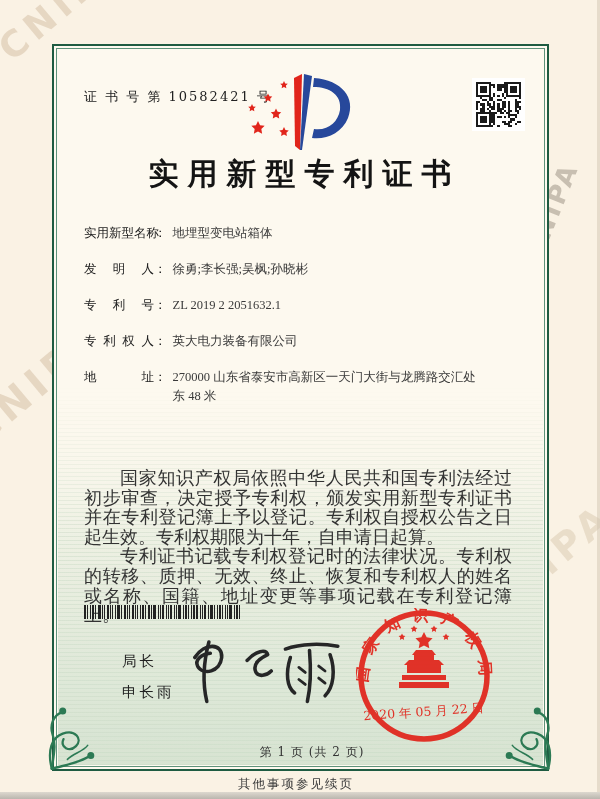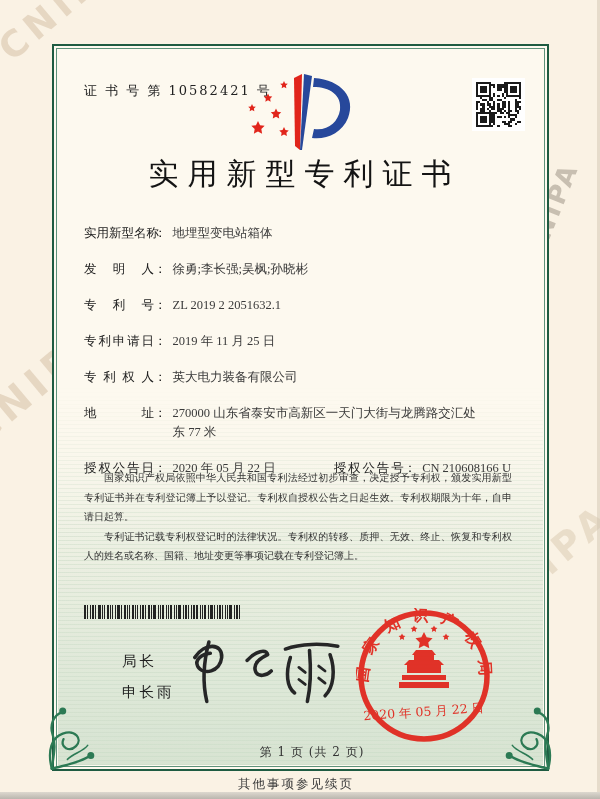--- a/index.html
+++ b/index.html
@@ -42,50 +42,50 @@
             mask-image:linear-gradient(to bottom, transparent, #000 40%);
     pointer-events:none;
   }
   
   .corner { position:absolute; width:78px; height:80px; }
   .corner.bl { left:44px; top:696px; }
   .corner.br { left:478px; top:696px; transform:scaleX(-1); }
   .corner svg { width:100%; height:100%; }
 
   .cert-no {
-    position:absolute; left:84px; top:82px;
+    position:absolute; left:84px; top:88px;
     font-size:13px; letter-spacing:2px; color:#222;
   }
   .logo { position:absolute; left:238px; top:72px; width:128px; height:80px; }
   .qr {
     position:absolute; left:472px; top:78px; width:53px; height:53px;
     background:#fff; padding:4px;
   }
   .qr svg { width:45px; height:45px; shape-rendering:crispEdges; }
 
   .title {
     position:absolute; left:0; right:0; top:154px;
-    text-align:center; font-size:30px; font-weight:normal;
+    text-align:center; font-size:30px; font-weight:bold;
     letter-spacing:9px; color:#141414; text-indent:9px;
   }
 
   .fields { position:absolute; left:84px; top:224px; width:430px; font-size:12.5px; color:#333;font-family:Liberation Serif, serif; }
   .row { margin-bottom:17px; line-height:19px; white-space:nowrap; }
   .lbl {
     display:inline-block; width:70px; vertical-align:top;
     text-align:justify; text-align-last:justify; color:#222;
   }
   .colon { margin-right:6px; color:#222; }
   .val { color:#3a3a3a; }
   .addr-val { display:inline-block; vertical-align:top; white-space:normal; width:330px; }
   .grant-gap { display:inline-block; width:58px; }
 
   .paras {
     position:absolute; left:84px; top:468px; width:428px;
-    font-size:10px; line-height:19.6px; text-align:justify; color:#333;
+    font-size:18px; line-height:19.6px; text-align:justify; color:#333;
   }
   .paras p { text-indent:2em; }
 
   .barcode { position:absolute; left:84px; top:604px; width:158px; height:14px; }
   .barcode svg { width:100%; height:100%; shape-rendering:crispEdges; }
 
   .signer { position:absolute; left:100px; top:652px; font-size:14.5px; letter-spacing:3px; color:#222; }
   .signer div { margin-bottom:12px;margin-left:22px; }
 
   .signature { position:absolute; left:182px; top:628px; width:170px; height:86px; }
@@ -395,30 +395,24 @@
   <div class="row">
     <span class="lbl">实用新型名称</span><span class="colon">：</span><span class="val">地埋型变电站箱体</span>
   </div>
   <div class="row">
     <span class="lbl">发明人</span><span class="colon">：</span><span class="val">徐勇;李长强;吴枫;孙晓彬</span>
   </div>
   <div class="row">
     <span class="lbl">专利号</span><span class="colon">：</span><span class="val">ZL 2019 2 2051632.1</span>
   </div>
   <div class="row">
-    <span class="lbl">专利申请日</span><span class="colon">：</span><span class="val">2019 年 11 月 25 日</span>
-  </div>
-  <div class="row">
     <span class="lbl">专利权人</span><span class="colon">：</span><span class="val">英大电力装备有限公司</span>
   </div>
   <div class="row">
-    <span class="lbl">地址</span><span class="colon">：</span><span class="val addr-val"><span>270000 山东省泰安市高新区一天门大街与龙腾路交汇处</span><br><span>东 77 米</span></span>
-  </div>
-  <div class="row">
-    <span class="lbl">授权公告日</span><span class="colon">：</span><span class="val">2020 年 05 月 22 日</span><span class="grant-gap"></span><span class="lbl">授权公告号</span><span class="colon">：</span><span class="val">CN 210608166 U</span>
+    <span class="lbl">地址</span><span class="colon">：</span><span class="val addr-val"><span>270000 山东省泰安市高新区一天门大街与龙腾路交汇处</span><br><span>东 48 米</span></span>
   </div>
 </div>
 
 <div class="paras">
   <p>国家知识产权局依照中华人民共和国专利法经过初步审查，决定授予专利权，颁发实用新型专利证书并在专利登记簿上予以登记。专利权自授权公告之日起生效。专利权期限为十年，自申请日起算。</p>
   <p>专利证书记载专利权登记时的法律状况。专利权的转移、质押、无效、终止、恢复和专利权人的姓名或名称、国籍、地址变更等事项记载在专利登记簿上。</p>
 </div>
 
 <div class="barcode">
   <svg id="bc-svg" viewBox="0 0 158 14" preserveAspectRatio="none">

